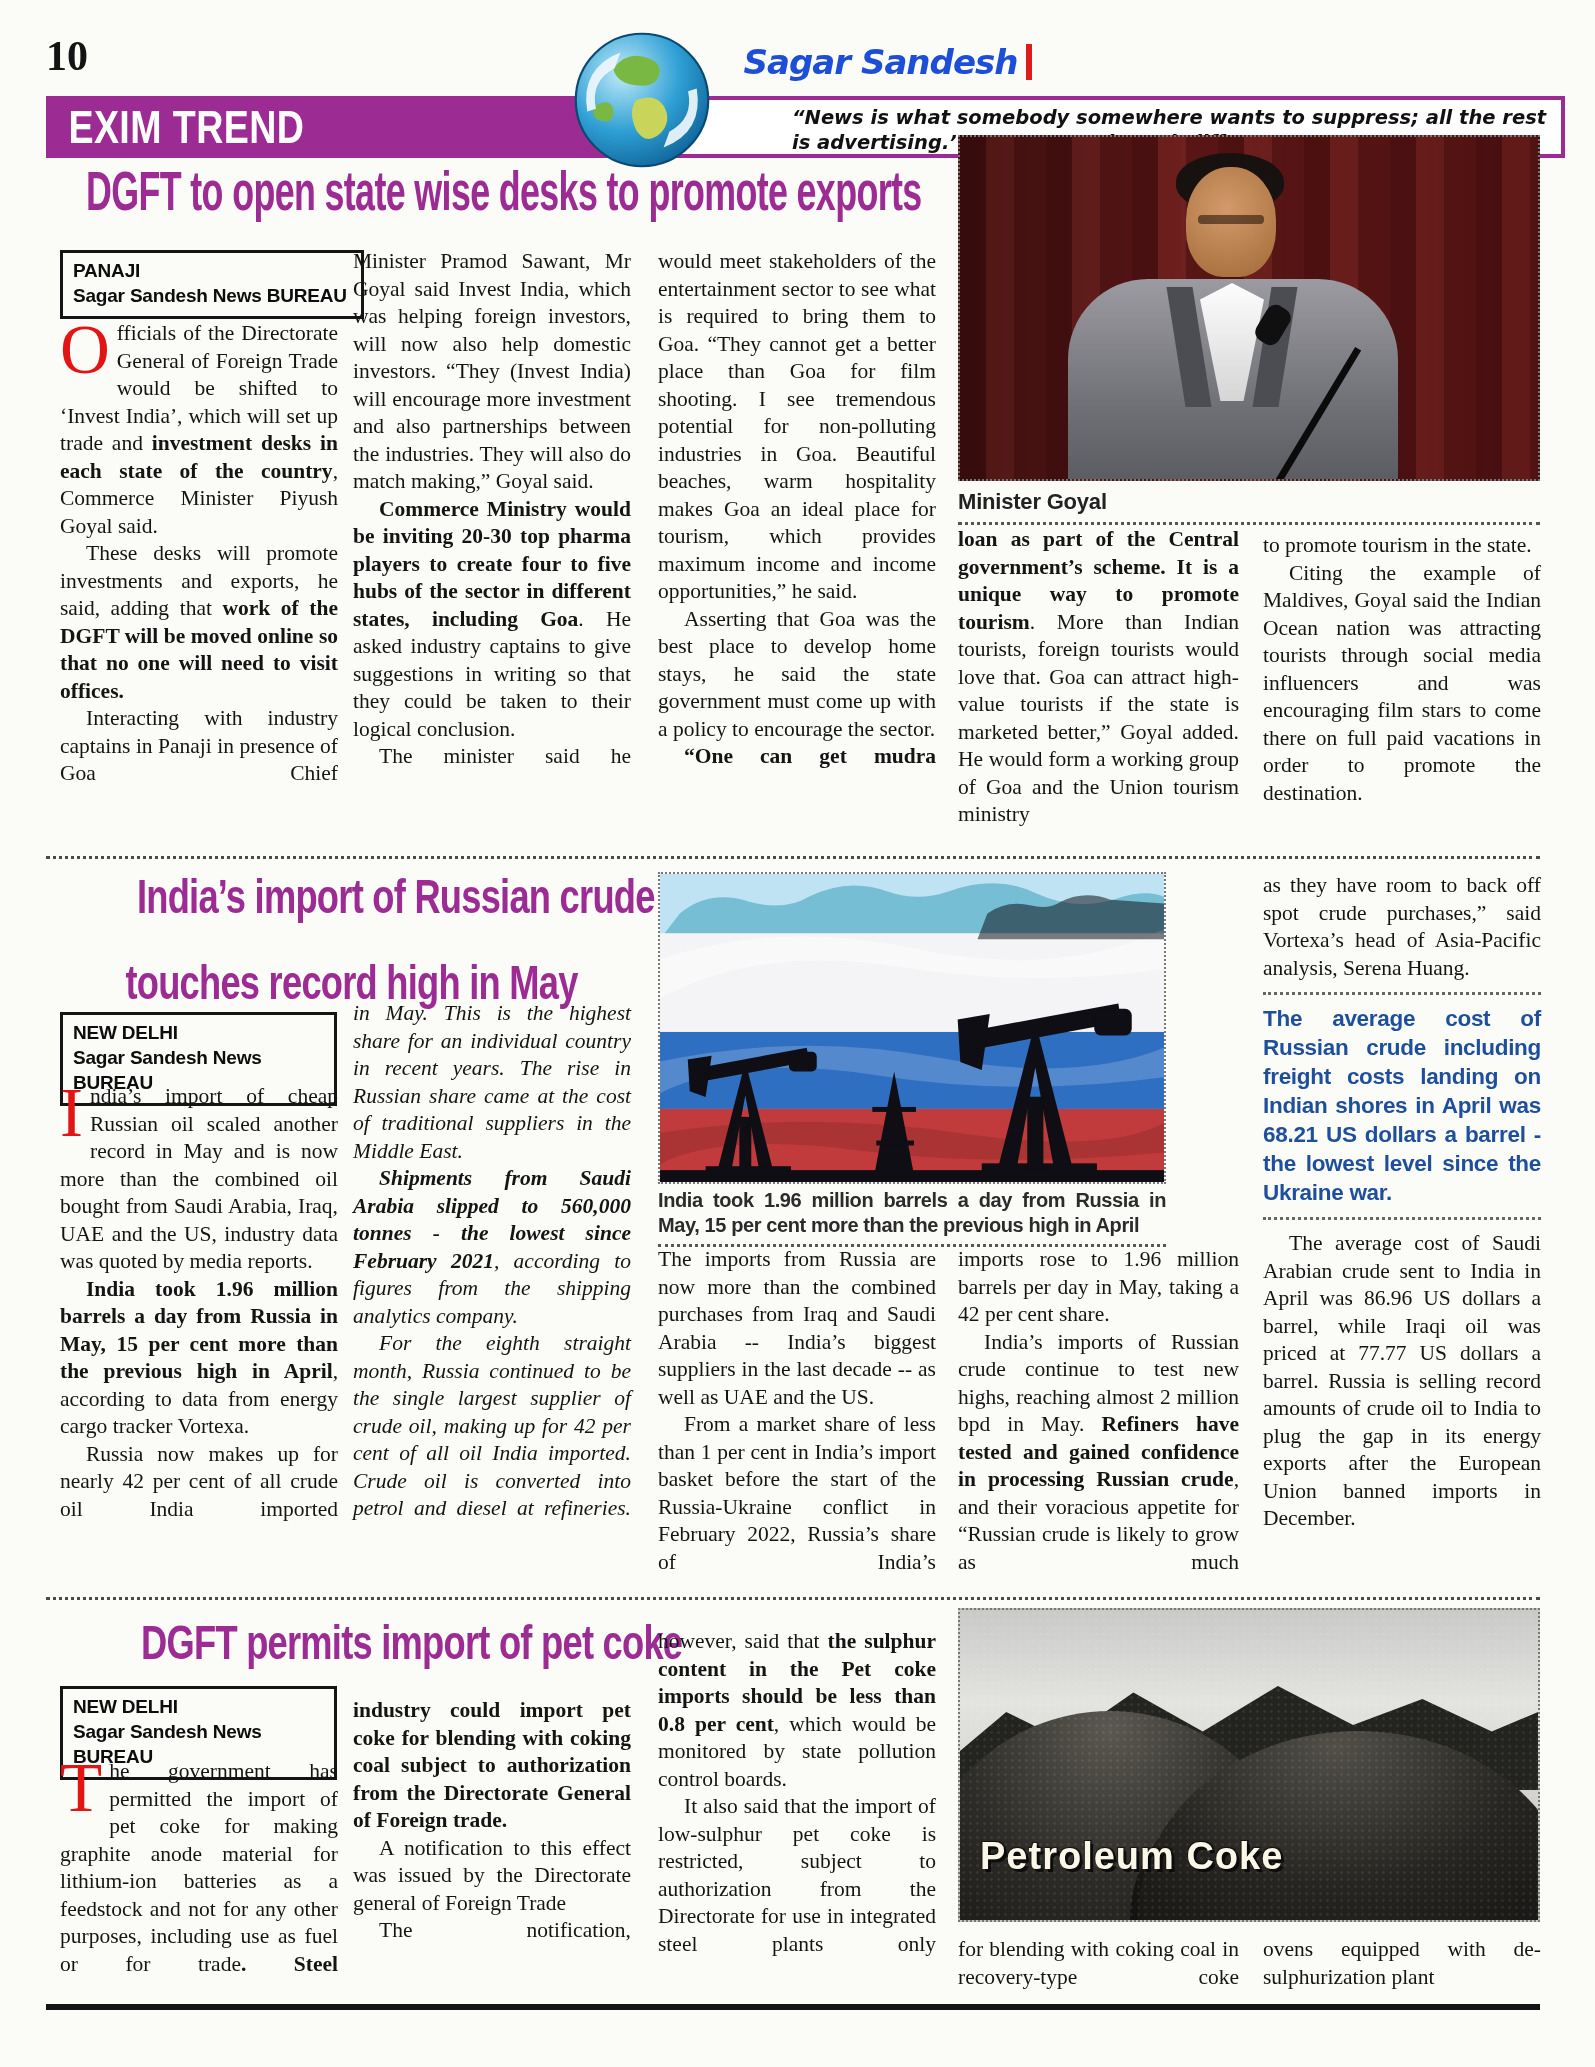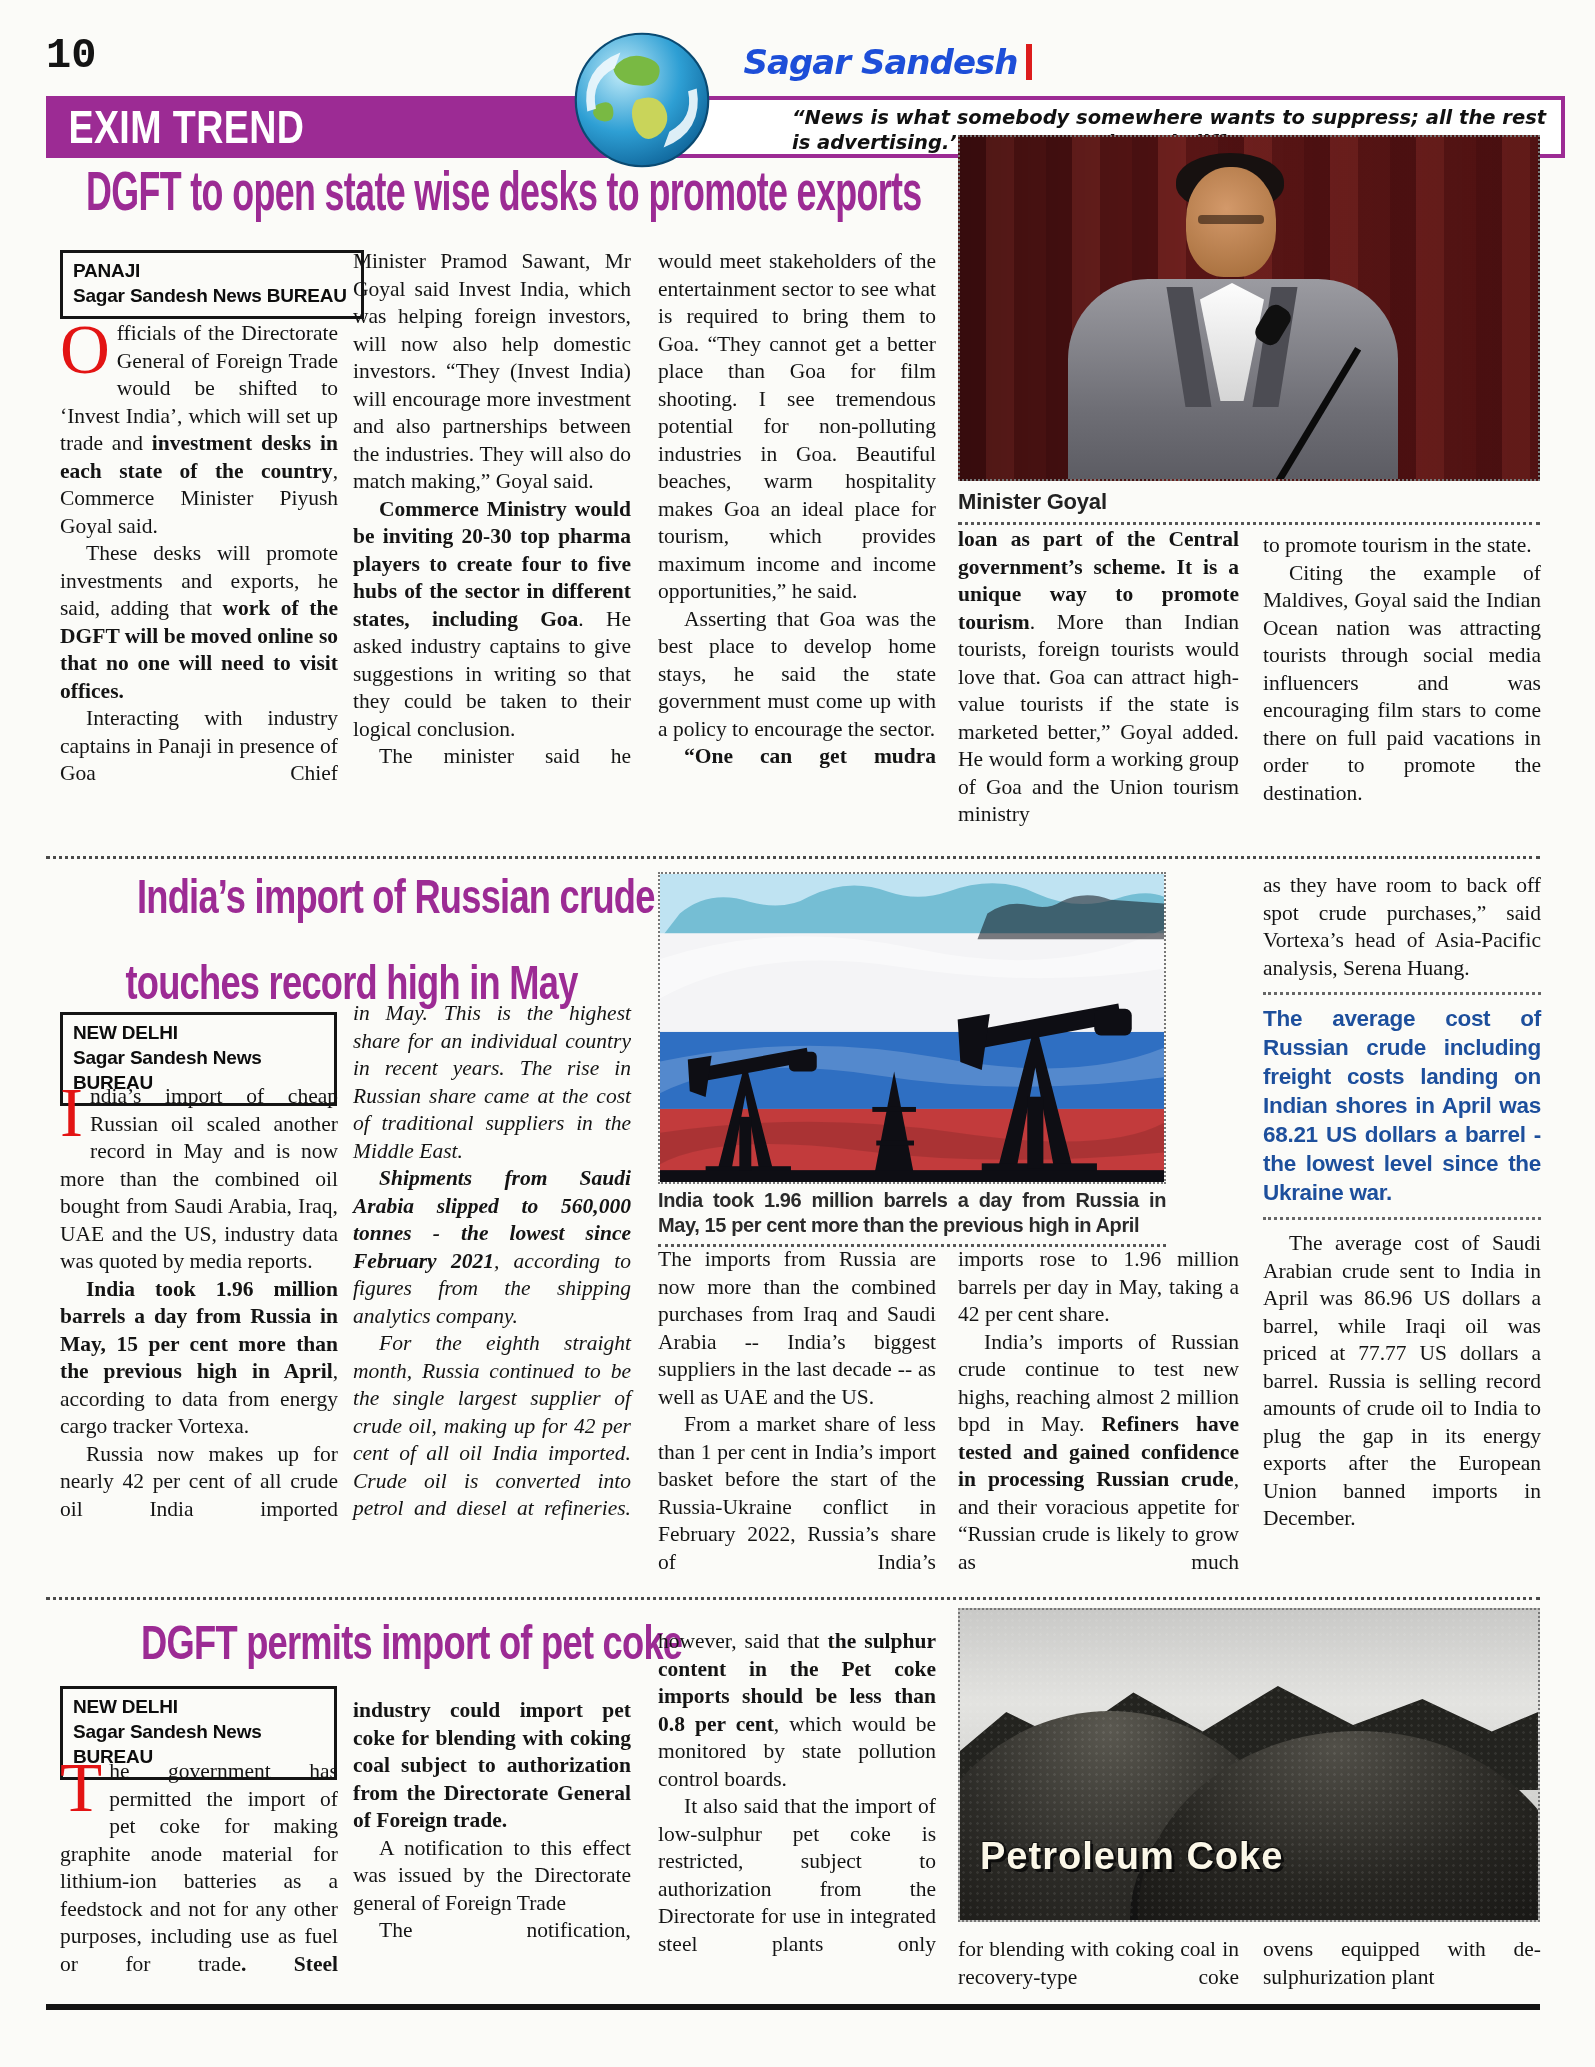--- a/index.html
+++ b/index.html
@@ -1,21 +1,21 @@
 <!DOCTYPE html>
 <html><head>
 <meta charset="utf-8">
 <style>
   html,body{margin:0;padding:0;background:#888;}
   .page{position:relative;width:1595px;height:2067px;background:#fbfbf8;margin:0 auto;overflow:hidden;
         font-family:"Liberation Serif",serif;color:#141414;}
   .abs{position:absolute;}
 
   
-  #pageNum{left:46px;top:32px;font-family:Liberation Mono, monospace;font-weight:bold;font-size:42px;}
+  #pageNum{left:46px;top:32px;font-family:Liberation Serif, serif;font-weight:bold;font-size:42px;}
   #masthead{left:738px;top:42px;width:300px;display:flex;align-items:center;justify-content:center;gap:9px;}
   .masthead-text{font-family:"DejaVu Sans",sans-serif;font-weight:bold;font-style:italic;
                  font-size:34px;color:#1d4ed8;letter-spacing:-1px;white-space:nowrap;}
   .masthead-bar{width:6px;height:36px;background:#dd1c1c;}
   #dateline{left:1040px;top:52px;width:440px;text-align:right;font-family:"Liberation Sans",sans-serif;
             font-size:26px;letter-spacing:-0.8px;color:#0d0d0d;white-space:nowrap;margin-top:40px;}
   #banner{left:46px;top:96px;width:614px;height:62px;background:#9c2b94;}
   #banner .squeeze{display:inline-block;transform:scaleX(0.8);transform-origin:0 50%;white-space:nowrap;
        color:#fff;font-family:"Liberation Sans",sans-serif;font-weight:bold;font-size:47px;
        line-height:62px;padding-left:28px;letter-spacing:0.5px;}

